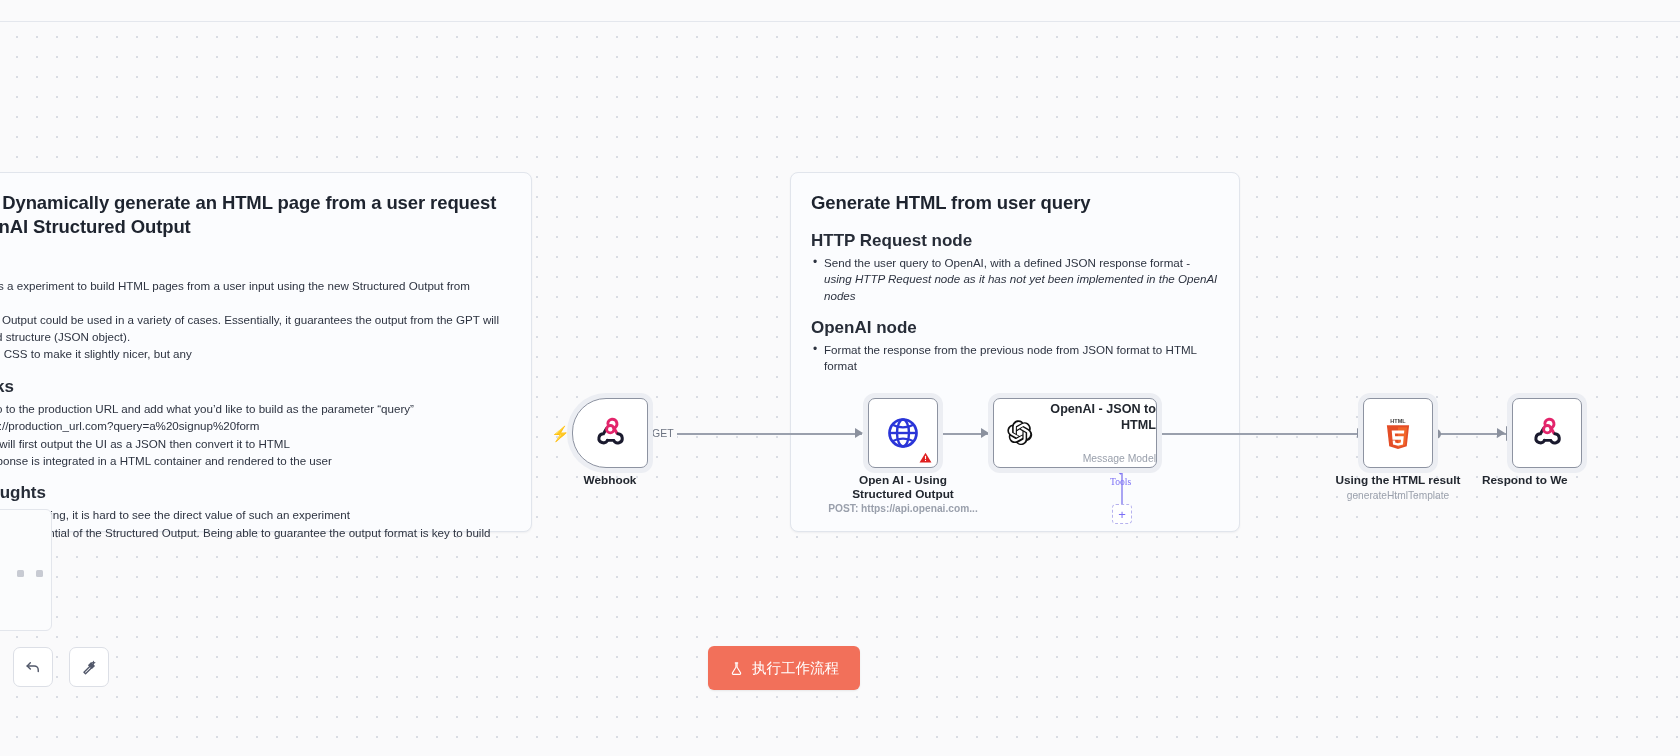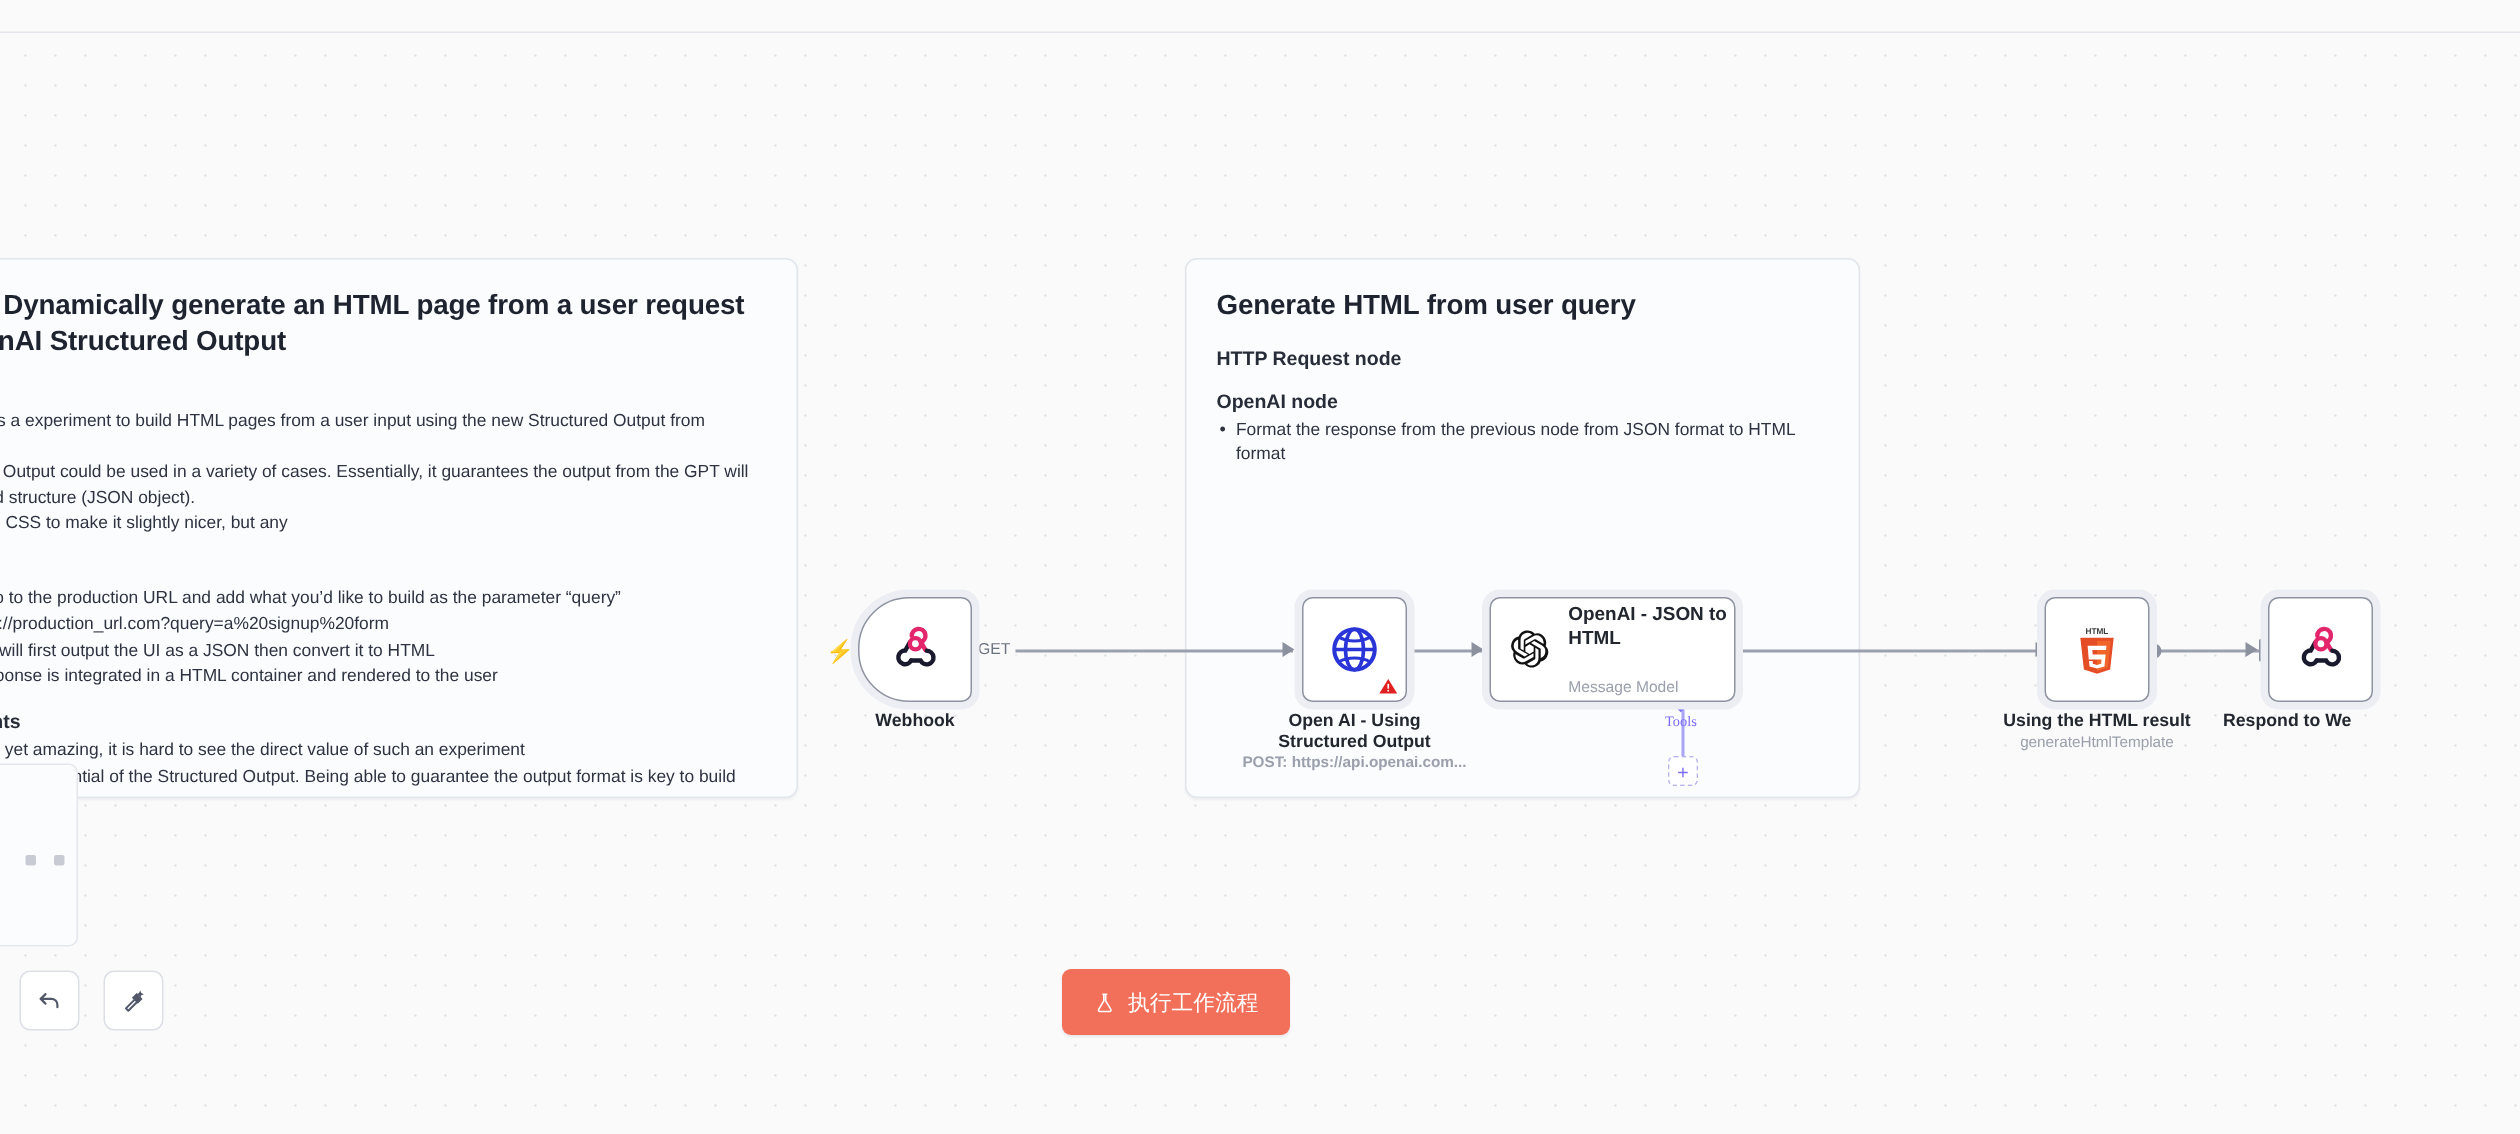--- a/index.html
+++ b/index.html
@@ -58,21 +58,21 @@
   }
   .sticky h2 {
     font-size: 18.5px;
     font-weight: 600;
     line-height: 1.28;
     color: #1e242f;
     margin-bottom: 16px;
     letter-spacing: -.1px;
   }
   .sticky h3 {
-    font-size: 13px;
+    font-size: 17px;
     font-weight: 700;
     color: #272d38;
     margin: 14px 0 4px;
   }
   .sticky h3.first { margin-top: 0; }
   .sticky ul { list-style: none; }
   .sticky li {
     position: relative;
     font-size: 11.6px;
     line-height: 1.42;
@@ -118,20 +118,21 @@
 
   
   .node {
     position: absolute; z-index: 10;
     background: #fff;
     border: 1.6px solid #8d93a1;
     width: 70px; height: 70px;
     border-radius: 7px;
     display: flex; align-items: center; justify-content: center;
     box-shadow: 0 0 0 5px #eceef3;
+    text-align: right;
   }
   .node.trigger {
     border-radius: 34px 7px 7px 34px;
     width: 76px;
   }
   .node.wide {
     width: 164px; height: 70px;
     border-radius: 7px;
     justify-content: flex-start;
     padding-left: 12px;
@@ -263,20 +264,21 @@
       <li>Results are not yet amazing, it is hard to see the direct value of such an experiment</li>
       <li>But it showcase the potential of the Structured Output. Being able to guarantee the output format is key to build robust AI applications.</li>
     </ul>
   </div>
 
   <div class="sticky" id="sticky-right">
     <h2>Generate HTML from user query</h2>
 
     <h3 class="first">HTTP Request node</h3>
     <ul>
+      <li><span>Send the user query to OpenAI, with a defined JSON response format - </span><em>using HTTP Request node as it has not yet been implemented in the OpenAI nodes</em></li>
     </ul>
 
     <h3>OpenAI node</h3>
     <ul>
       <li>Format the response from the previous node from JSON format to HTML format</li>
     </ul>
   </div>
 
   <div class="wire" style="left:648px; top:433px; width:214px;"></div>
   <div class="dot" style="left:639px; top:429px;"></div>

